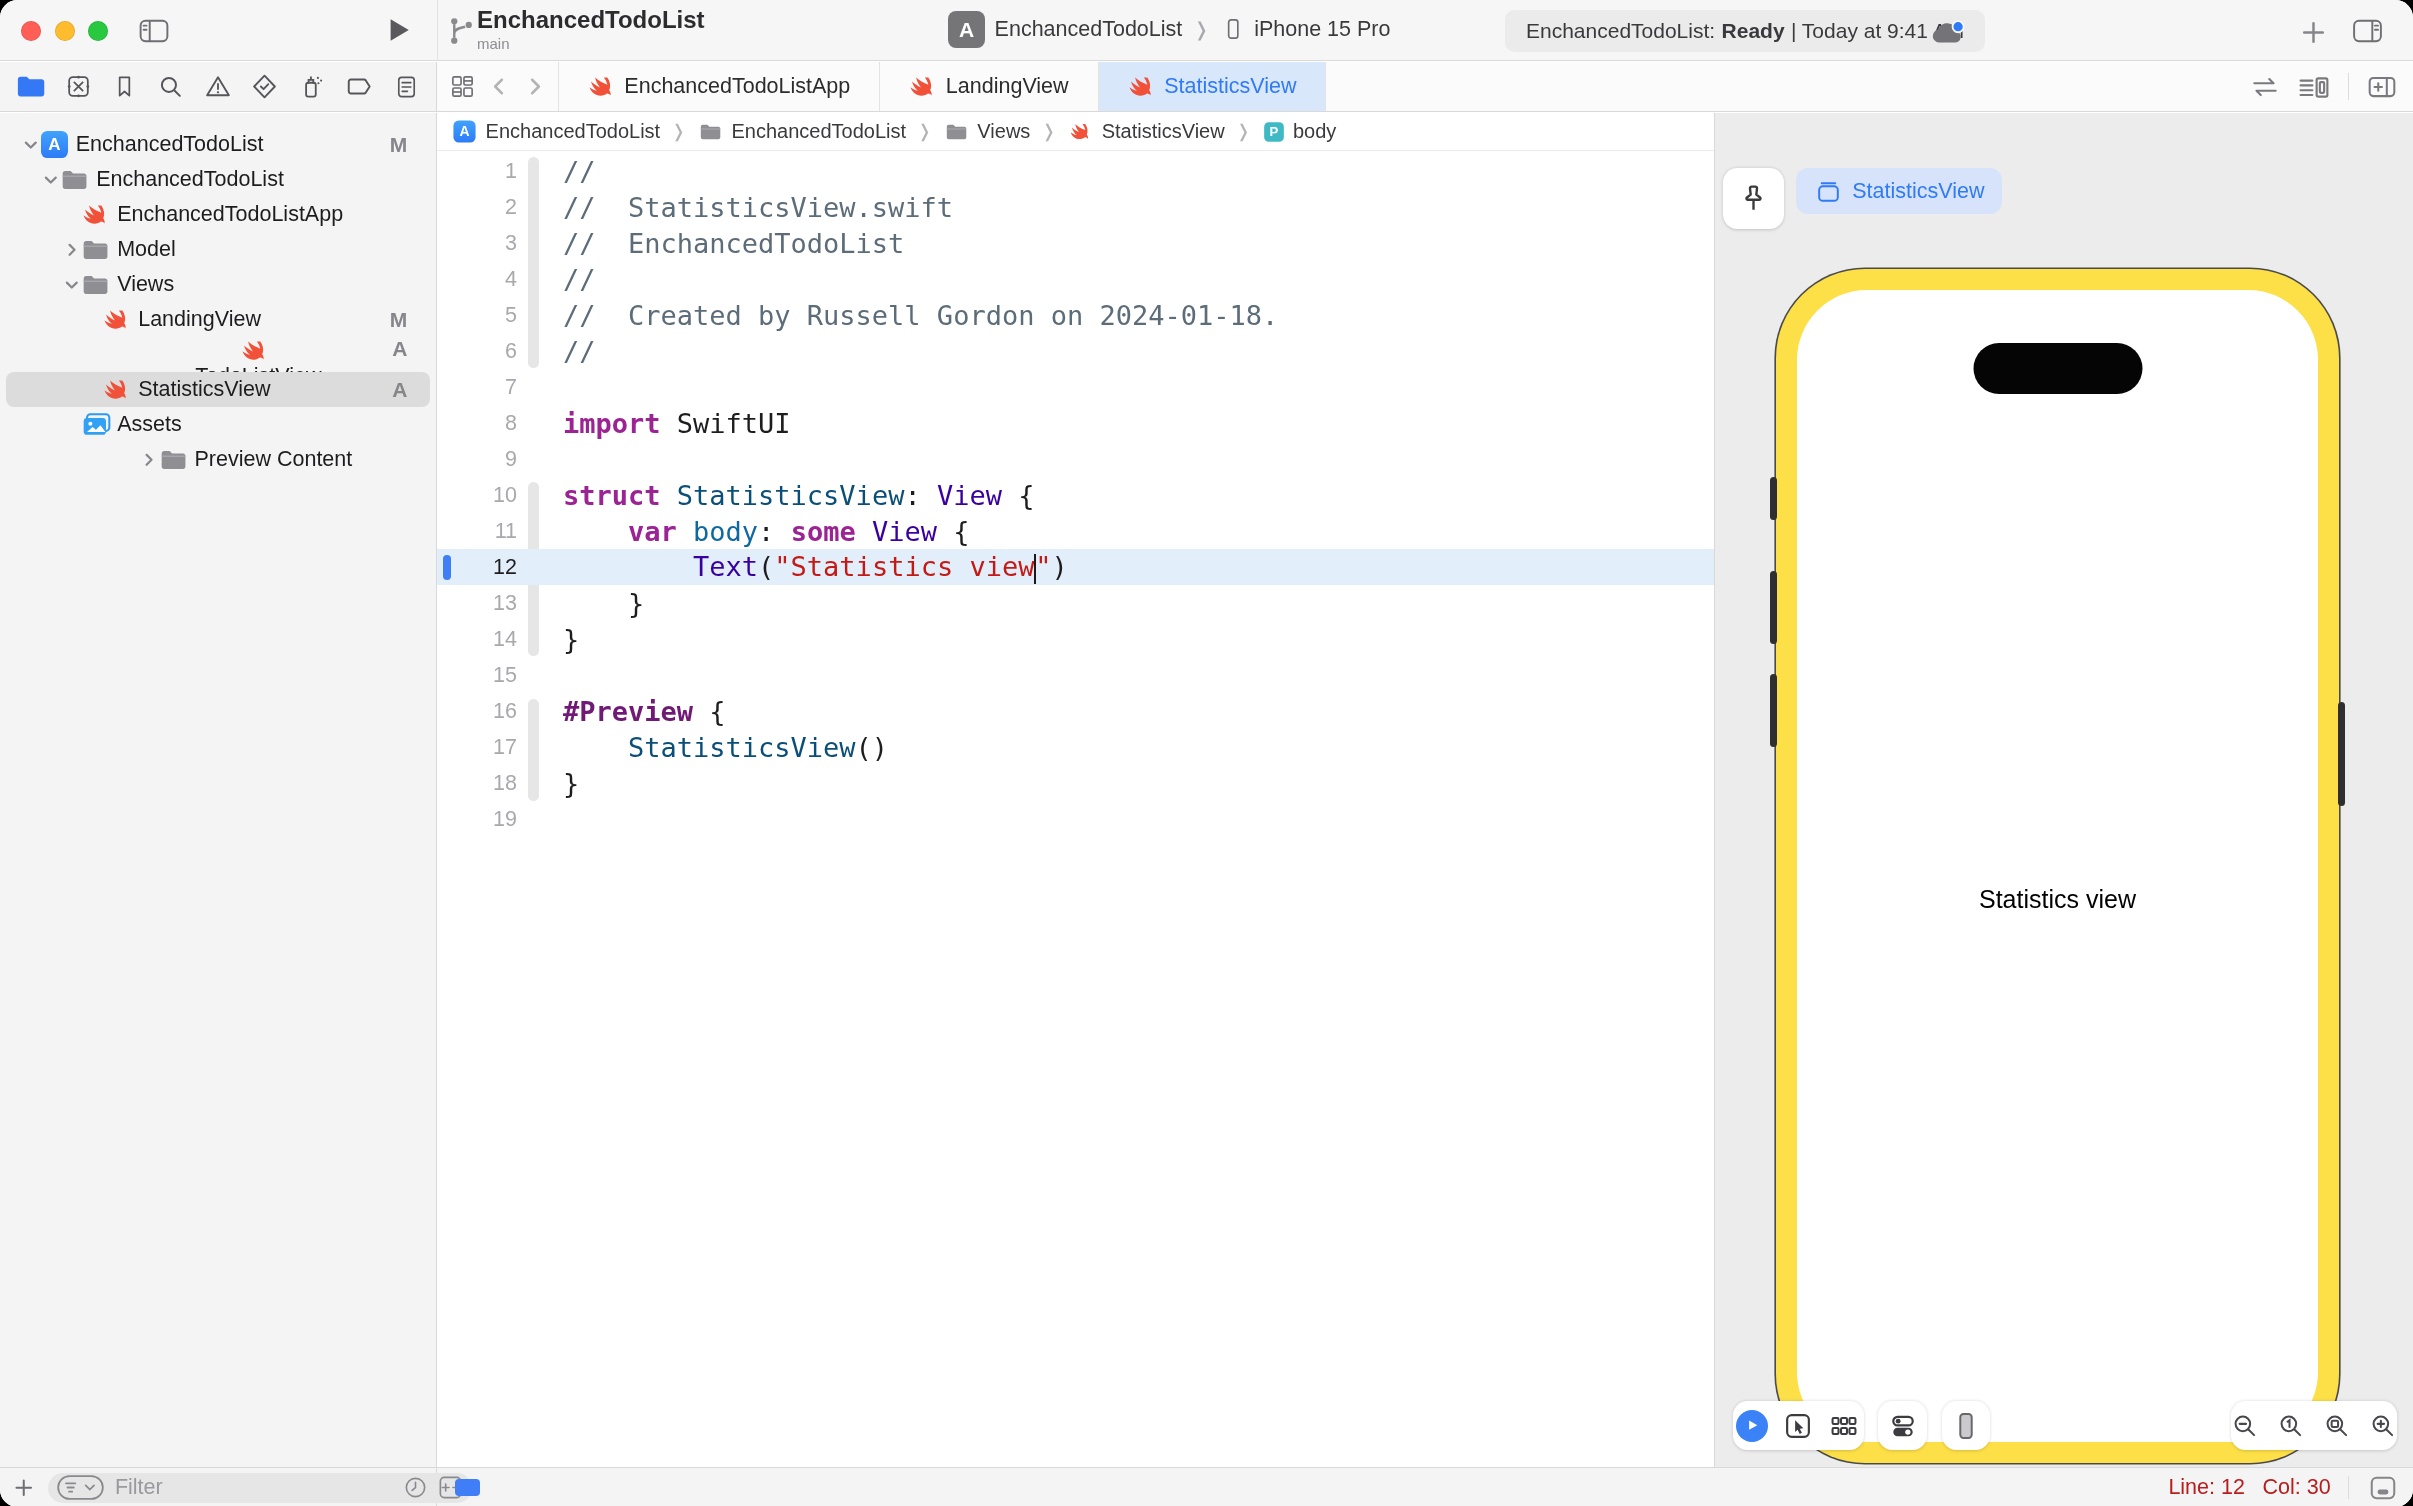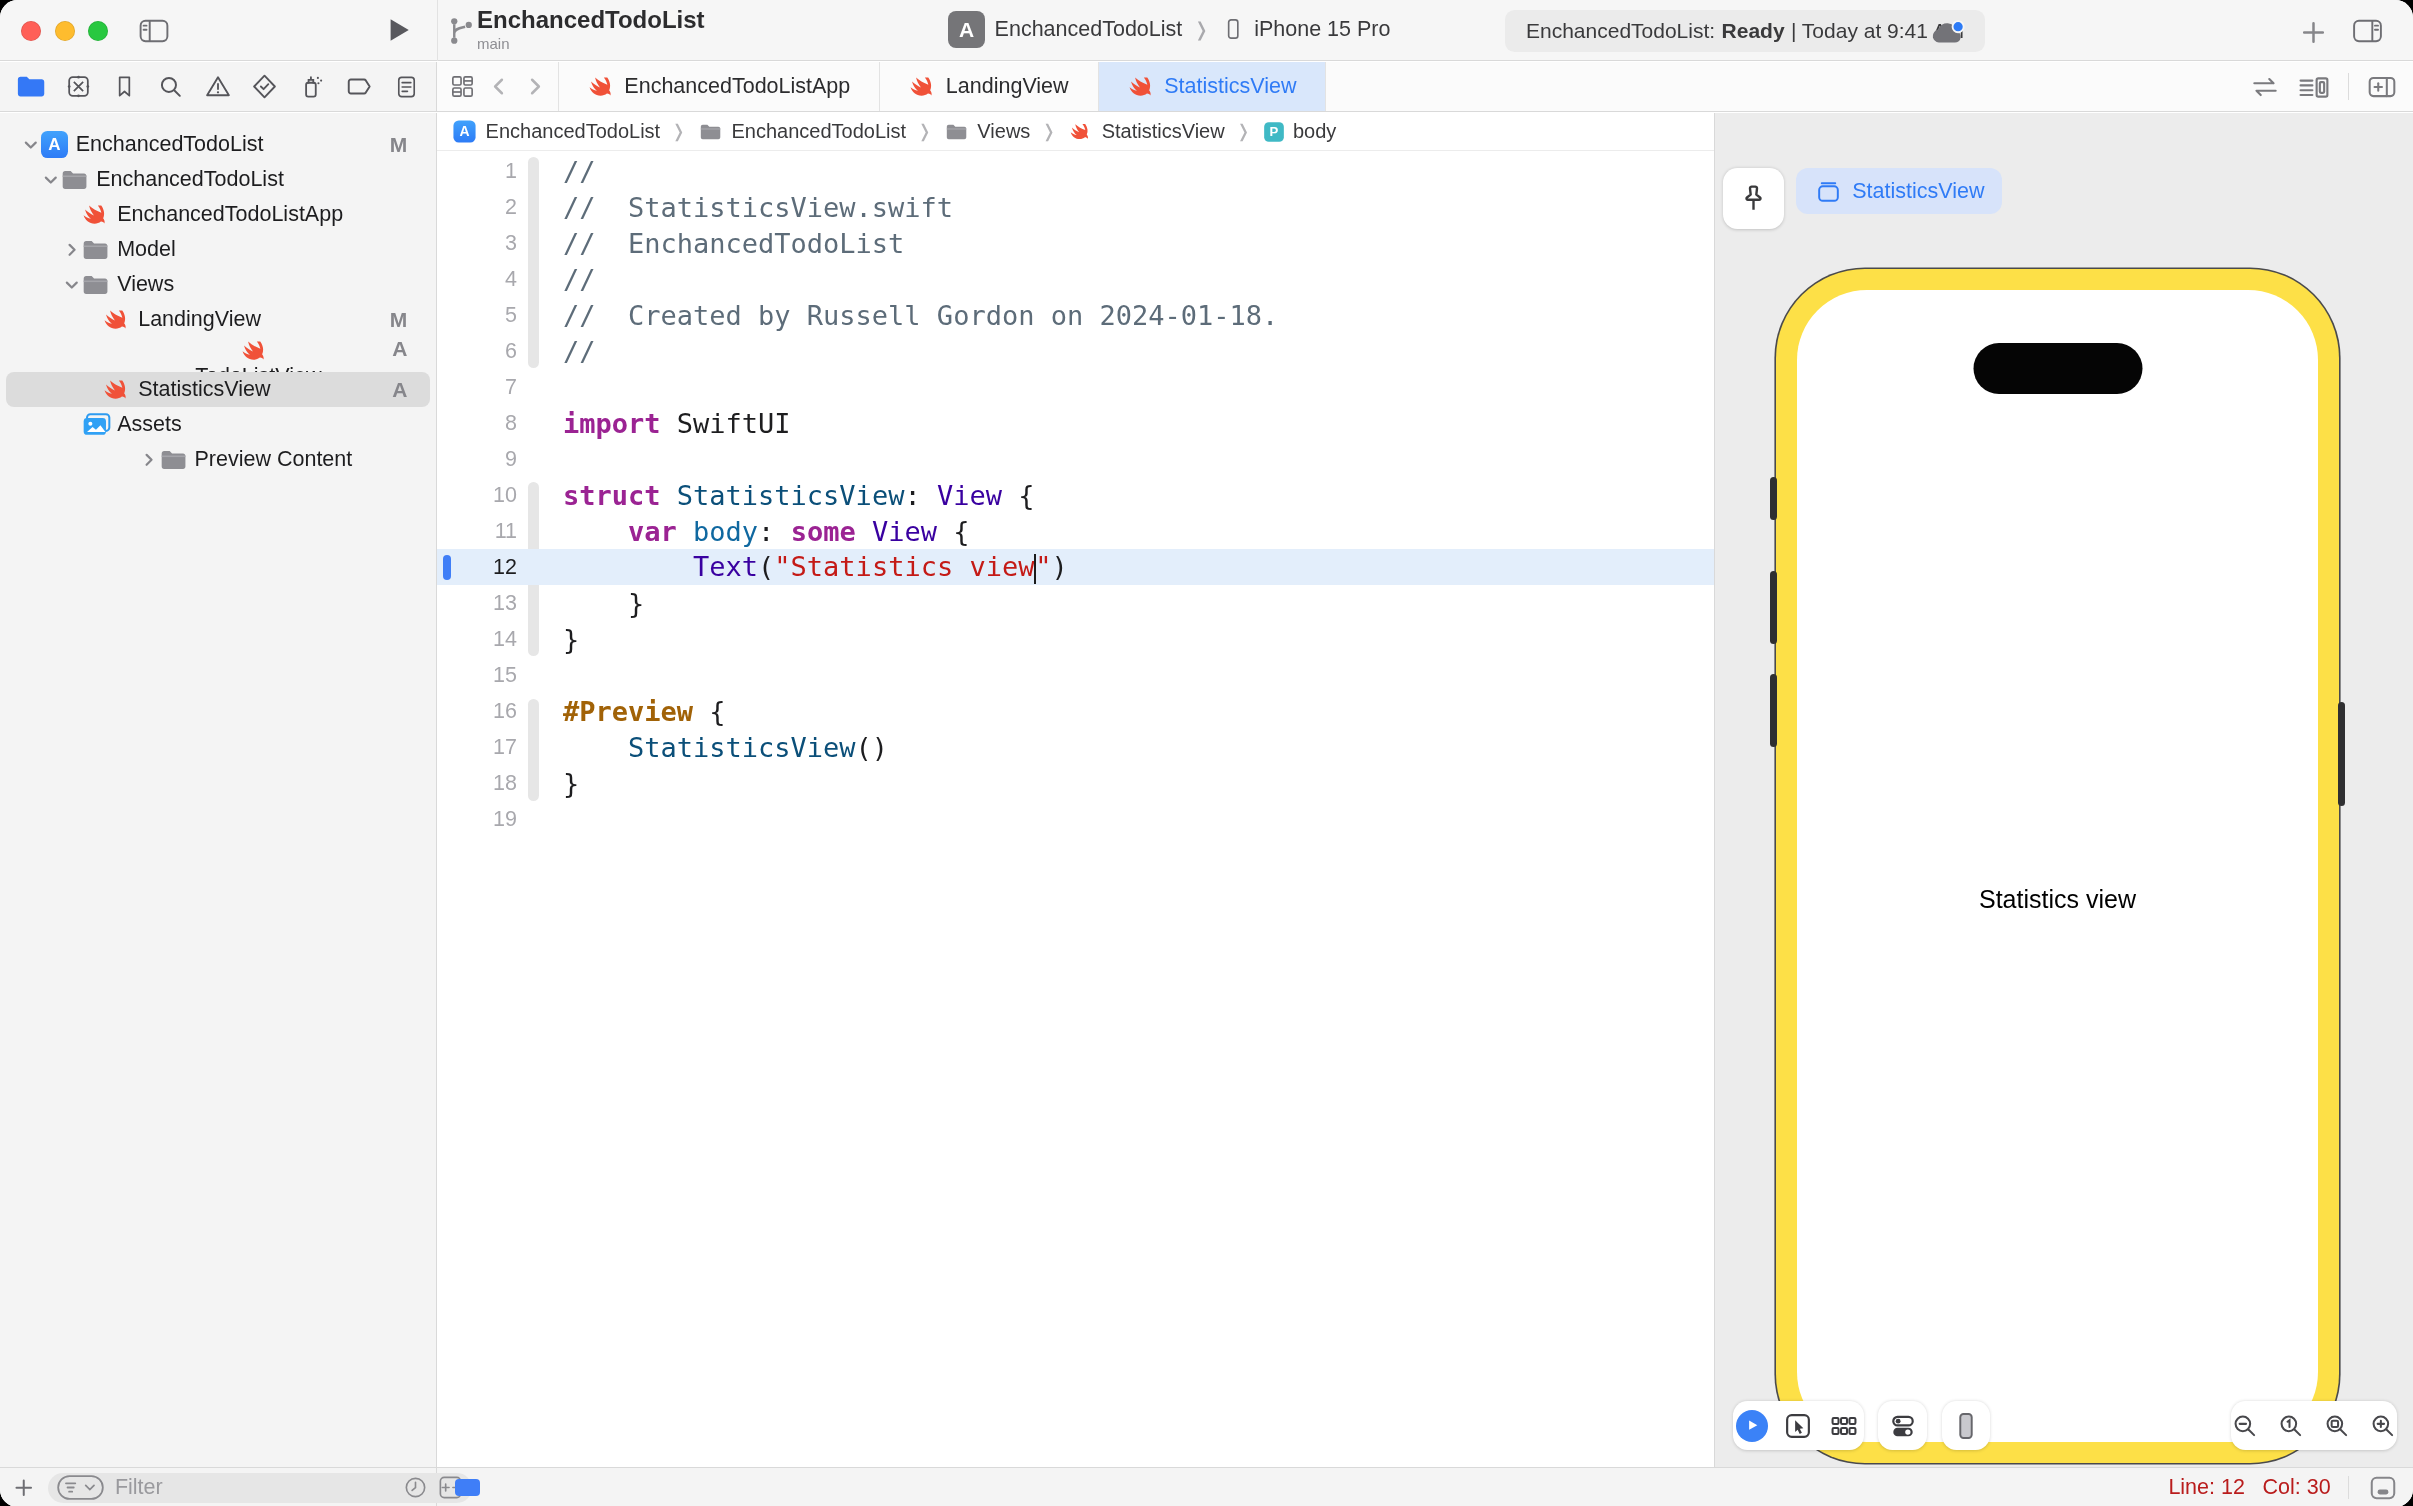--- a/index.html
+++ b/index.html
@@ -54,21 +54,21 @@
   .jumpbar .jcrumb{display:flex;align-items:center;gap:7.2px;}
   .code{position:relative;padding-top:2.4px;font-family:"DejaVu Sans Mono", monospace;font-size:27px;}
   .code-line{display:flex;height:36px;align-items:center;position:relative;}
   .code-line.hl{background:#e3eefb;}
   .code-line .ln{width:80px;text-align:right;font-family:"Liberation Sans",sans-serif;font-size:21.5px;color:#a8a8ad;flex:none;}
   .code-line.hl .ln{color:#1d1d1f;font-weight:500;}
   .code-line .gut{width:46px;flex:none;}
   .code-line pre{margin:0;font-family:inherit;white-space:pre;}
   .tok-c{color:#5d6c79}.tok-k{color:#9b2393;font-weight:700}.tok-t{color:#0b4f79}
   .tok-d{color:#0f68a0}.tok-p{color:#3900a0}.tok-s{color:#c41a16}.tok-n{color:#1d1d1f}
-  .tok-m{color:#a16207;font-weight:700}
+  .tok-m{color:#701a75;font-weight:700}
   .cursor{display:inline-block;width:2.4px;height:30px;background:#1b1b1b;vertical-align:middle;margin:0 -0.8px;}
   .ribbon{position:absolute;left:91px;width:11.2px;border-radius:5.6px;background:#e6e6e6;}
   .line-marker{position:absolute;left:6.4px;top:5.6px;width:8px;height:25px;border-radius:4px;background:#3f7ef7;}
   
   .canvas{flex:1;height:100%;background:#ececec;border-left:0.8px solid #d9d9d9;position:relative;}
   .pin-btn{position:absolute;left:8px;top:55px;width:61px;height:61px;background:#fff;border:none;border-radius:14.4px;box-shadow:0 0.8px 3.2px rgba(0,0,0,.18);display:flex;align-items:center;justify-content:center;}
   .pv-pill{position:absolute;left:81px;top:55px;height:46px;background:#d7e3fa;border:none;border-radius:12px;display:flex;align-items:center;gap:9.6px;padding:0 17.6px;font-size:21.5px;color:#2f7bf6;}
   .phone{position:absolute;left:61px;top:156px;width:563px;height:1194px;background:#fde047;border-radius:89px;box-shadow:0 0 0 1.6px #4a4a4c;}
   .phone .screen{position:absolute;left:21px;top:21px;right:21px;bottom:21px;background:#fff;border-radius:70px;overflow:hidden;}
   .phone .island{position:absolute;left:50%;top:53px;transform:translateX(-50%);width:169px;height:51px;background:#050505;border-radius:25.5px;}

